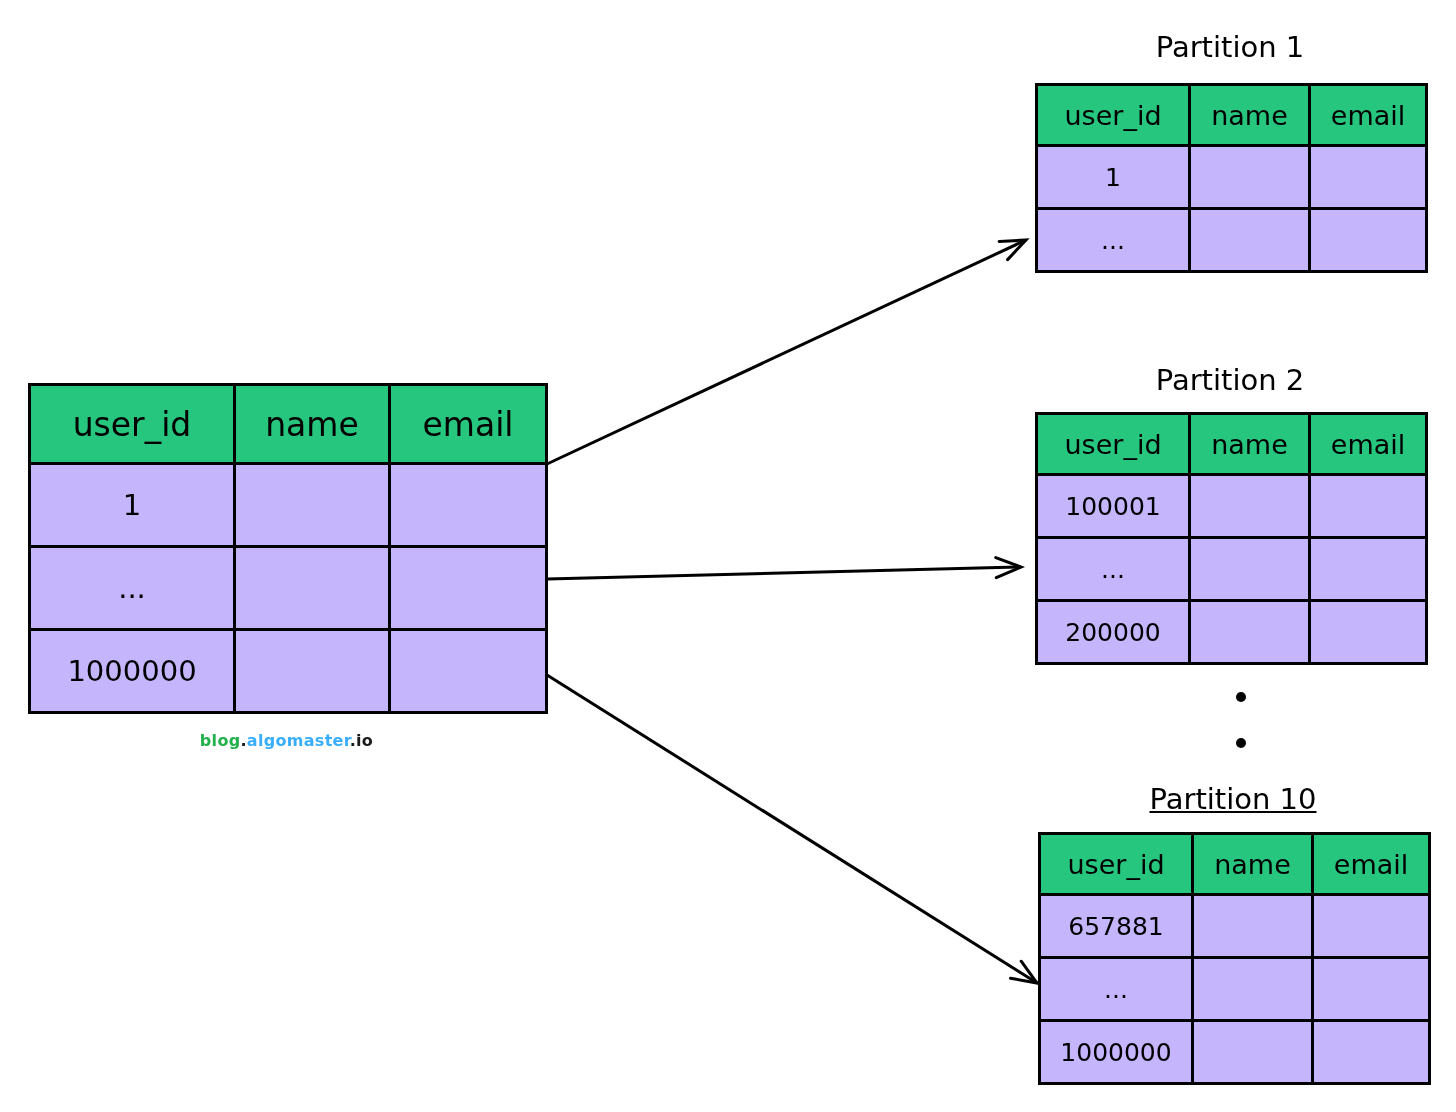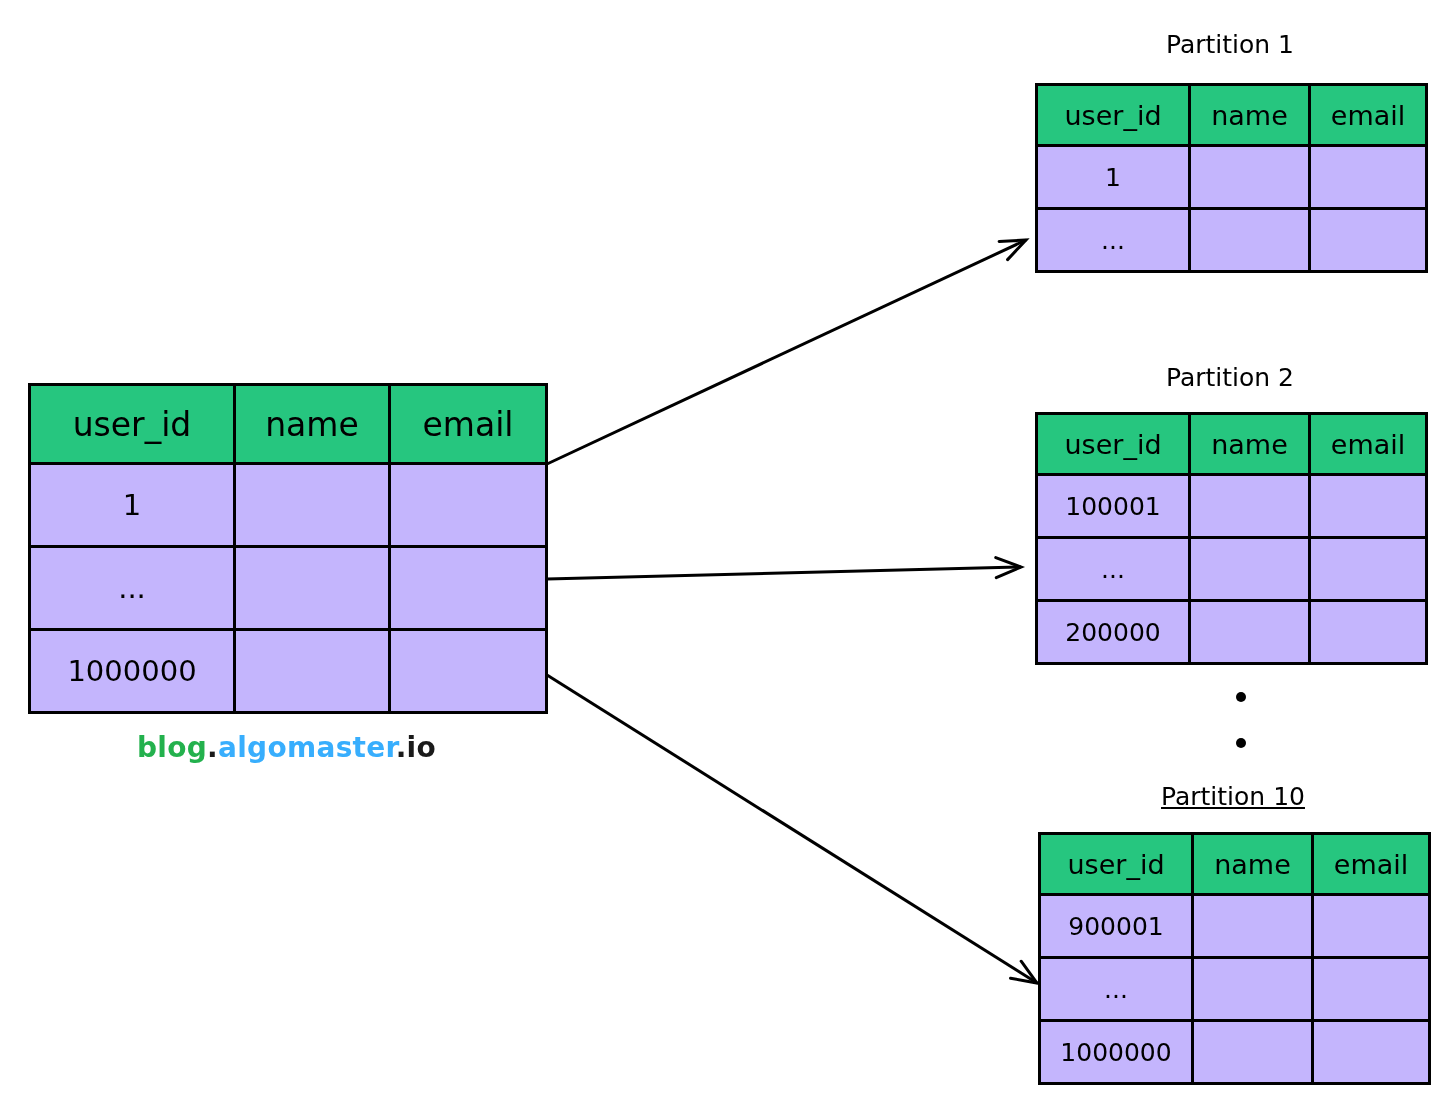--- a/index.html
+++ b/index.html
@@ -17,27 +17,27 @@
   .main tr.hdr th{height:76px;font-size:33px;}
   .main td{height:80px;font-size:29px;}
   
   .part{width:390px;}
   .part col.c1{width:153px}.part col.c2{width:120px}.part col.c3{width:117px}
   .part tr.hdr th{height:58px;font-size:27px;}
   .part td{height:60px;font-size:25px;}
   .p1{left:1035px;top:83px;}
   .p2{left:1035px;top:412px;}
   .p10{left:1038px;top:832px;}
-  .ptitle{position:absolute;width:390px;text-align:center;font-size:25px;white-space:nowrap;}
+  .ptitle{position:absolute;width:390px;text-align:center;font-size:29px;white-space:nowrap;}
   .p1t{left:1035px;top:30px;}
   .p2t{left:1035px;top:363px;text-align:center;}
   .p10t{left:1038px;top:782px;text-decoration:underline;}
   .watermark{
     position:absolute;left:28px;top:731px;width:517px;text-align:center;
-    font-size:28px;font-weight:bold;letter-spacing:.3px;
+    font-size:16px;font-weight:bold;letter-spacing:.3px;
   }
   .vdot{position:absolute;width:10px;height:10px;border-radius:50%;background:#000;
         font-size:0;line-height:0;}
   .vdot.d1{left:1236px;top:692px;}
   .vdot.d2{left:1236px;top:738px;}
 </style>
 </head>
 <body>
 
 <div class="canvas">
@@ -152,21 +152,21 @@
         <col class="c2">
         <col class="c3">
       </colgroup>
     <tbody>
         <tr class="hdr">
       <th>user_id</th>
       <th>name</th>
       <th>email</th>
     </tr>
     <tr>
-      <td>900001</td>
+      <td>657881</td>
       <td></td>
       <td></td>
     </tr>
     <tr>
       <td>...</td>
       <td></td>
       <td></td>
     </tr>
     <tr>
       <td>1000000</td>

